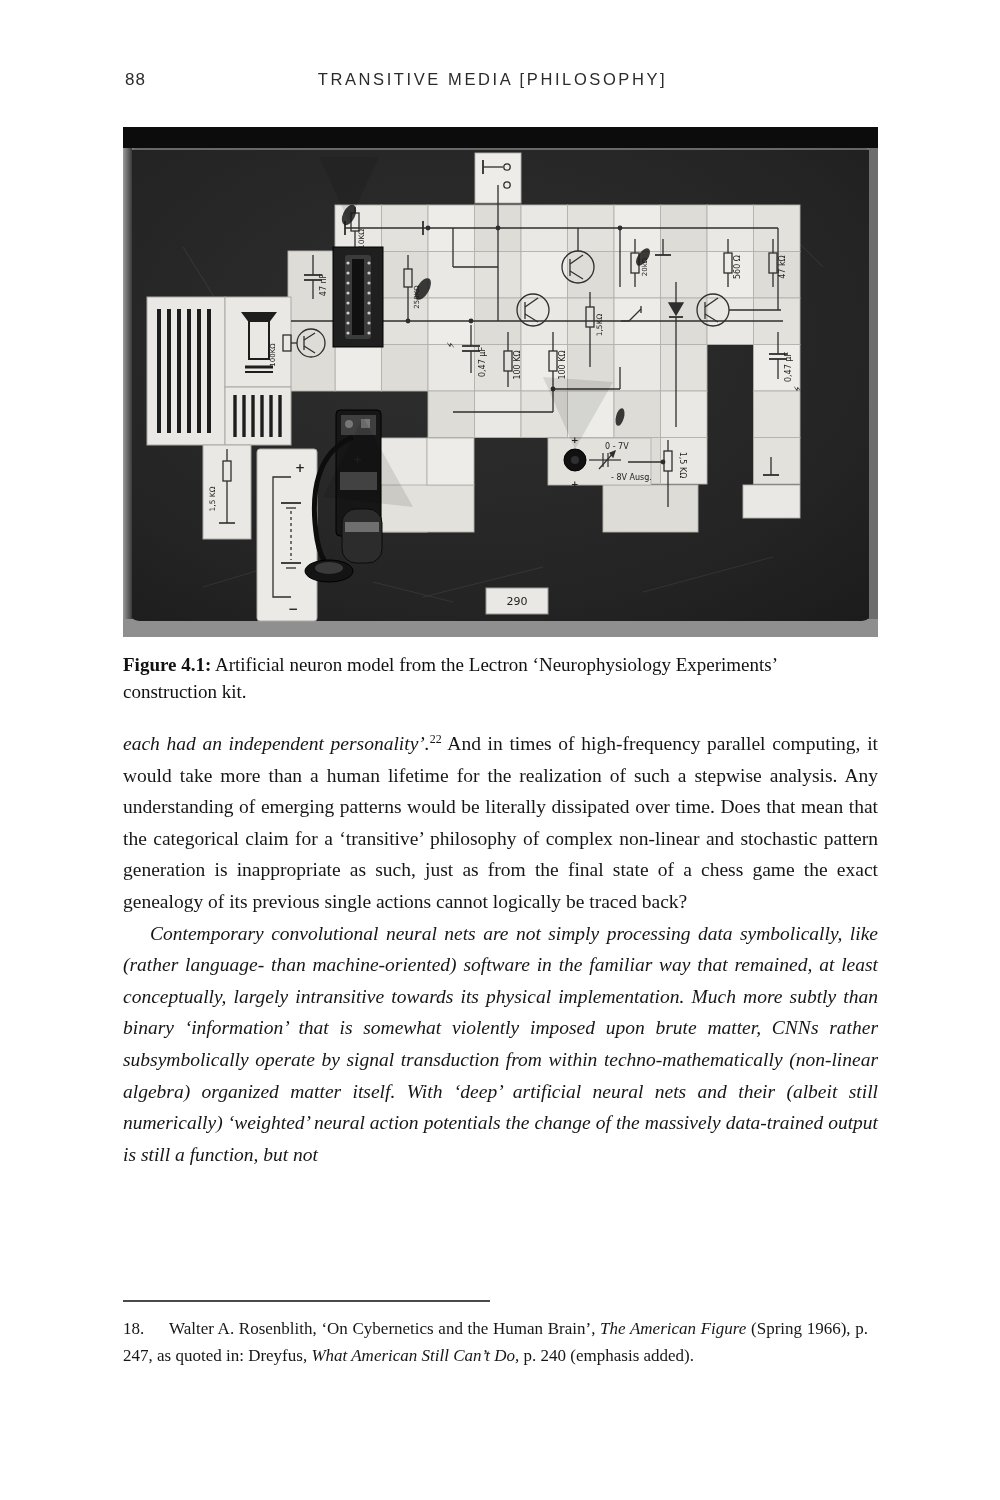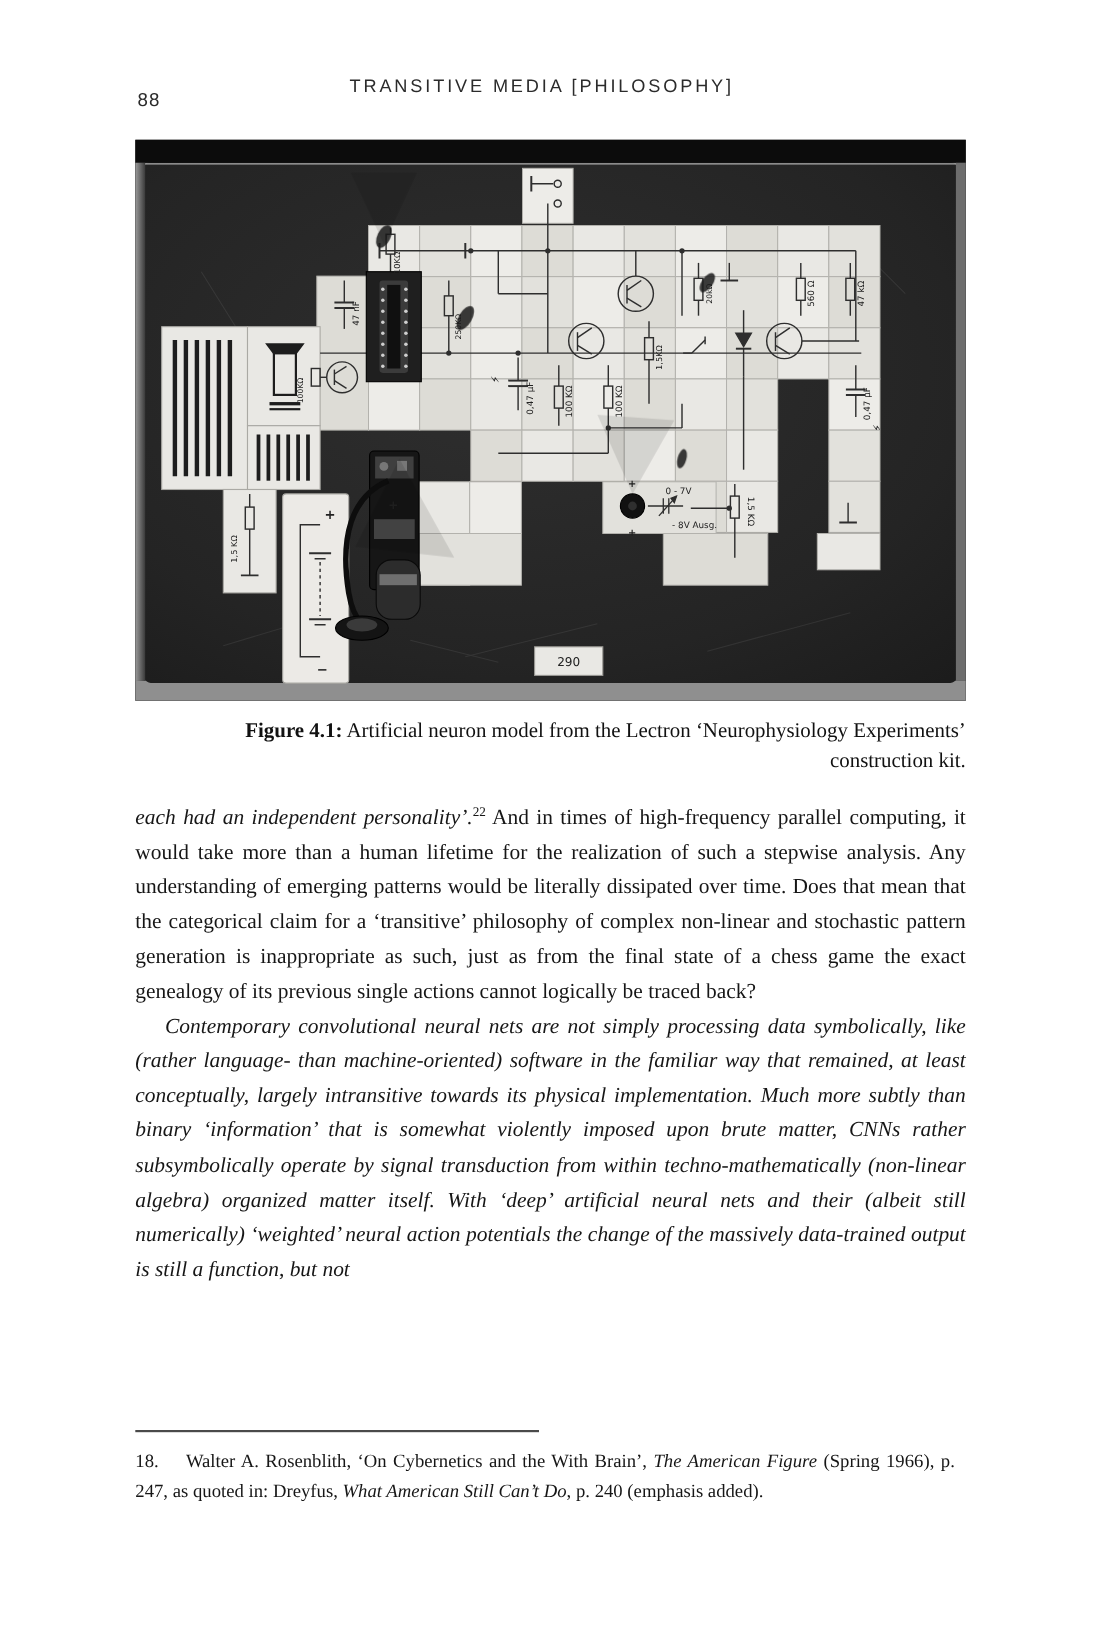--- a/index.html
+++ b/index.html
@@ -1,27 +1,27 @@
 <!DOCTYPE html>
 <html><head>
 <meta charset="utf-8">
 <style>
   * { margin:0; padding:0; box-sizing:border-box; }
   html,body { width:1000px; background:#ffffff; }
   body { height:1500px; position:relative; font-family:"Liberation Serif", serif; color:#1a1a1a; }
 
   .runhead { position:absolute; top:68px; left:123px; right:122px; height:26px;
              font-family:"Liberation Sans", sans-serif; color:#2b2b2b; }
-  .runhead .pagenum { position:absolute; left:2px; top:13px; font-size:17px; letter-spacing:1px; }
+  .runhead .pagenum { position:absolute; left:2px; top:2px; font-size:17px; letter-spacing:1px; }
   .runhead .title { position:absolute; left:0; right:16px; text-align:center; top:2px;
                     font-size:16.5px; letter-spacing:2.6px; font-weight:500; }
 
   figure { position:absolute; top:127px; left:123px; width:755px; }
   .photo { width:755px; height:510px; display:block; background:#151515; }
-  figcaption { margin-top:14px; text-align:right; font-size:19px; line-height:27px; color:#111; }
+  figcaption { margin-top:14px; text-align:left; font-size:19px; line-height:27px; color:#111; }
   figcaption .cap-wrap { display:inline-block; max-width:655px; }
   figcaption b { font-weight:bold; }
 
   main { position:absolute; top:728px; left:123px; width:755px;
          font-size:19.5px; line-height:31.6px; text-align:justify; color:#161616; }
   main p.indent { text-indent:27px;font-style:italic; }
   main em { font-style:italic; }
   sup { font-size:12px; vertical-align:super; line-height:0; }
 
   .footnote { position:absolute; top:1300px; left:123px; width:755px; }
@@ -402,15 +402,15 @@
 </figure>
 
 <main>
   <p><em>each had an independent personality’.</em><sup>22</sup><span> And in times of high-frequency parallel computing, it would take more than a human lifetime for the realization of such a stepwise analysis. Any understanding of emerging patterns would be literally dissipated over time. Does that mean that the categorical claim for a ‘transitive’ philosophy of complex non-linear and stochastic pattern generation is inappropriate as such, just as from the final state of a chess game the exact genealogy of its previous single actions cannot logically be traced back?</span></p>
   <p class="indent">Contemporary convolutional neural nets are not simply processing data symbolically, like (rather language- than machine-oriented) software in the familiar way that remained, at least conceptually, largely intransitive towards its physical implementation. Much more subtly than binary ‘information’ that is somewhat violently imposed upon brute matter, CNNs rather subsymbolically operate by signal transduction from within techno-mathematically (non-linear algebra) organized matter itself. With ‘deep’ artificial neural nets and their (albeit still numerically) ‘weighted’ neural action potentials the change of the massively data-trained output is still a function, but not</p>
 </main>
 
 <div class="footnote">
   <div class="fnrule"></div>
   <div class="fntext">
-    <span class="fnnum">18.</span><span>Walter A. Rosenblith, ‘On Cybernetics and the With Brain’, </span><em>The American Figure</em><span> (Spring 1966), p. 247, as quoted in: Dreyfus, </span><em>What American Still Can’t Do</em><span>, p. 240 (emphasis added).</span>
+    <span class="fnnum">18.</span><span>Walter A. Rosenblith, ‘On Cybernetics and the Human Brain’, </span><em>The American Figure</em><span> (Spring 1966), p. 247, as quoted in: Dreyfus, </span><em>What American Still Can’t Do</em><span>, p. 240 (emphasis added).</span>
   </div>
 </div>
 
 </body></html>

